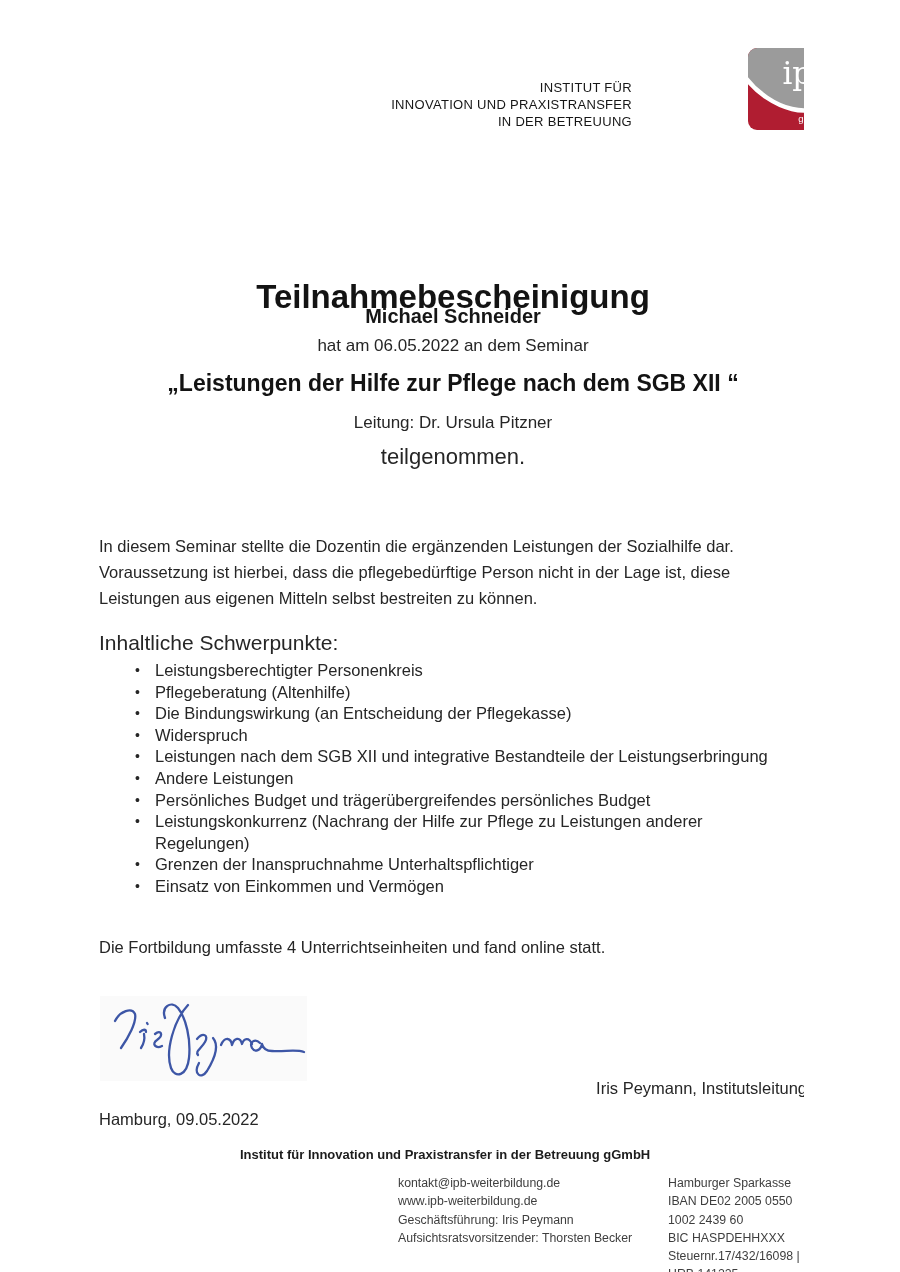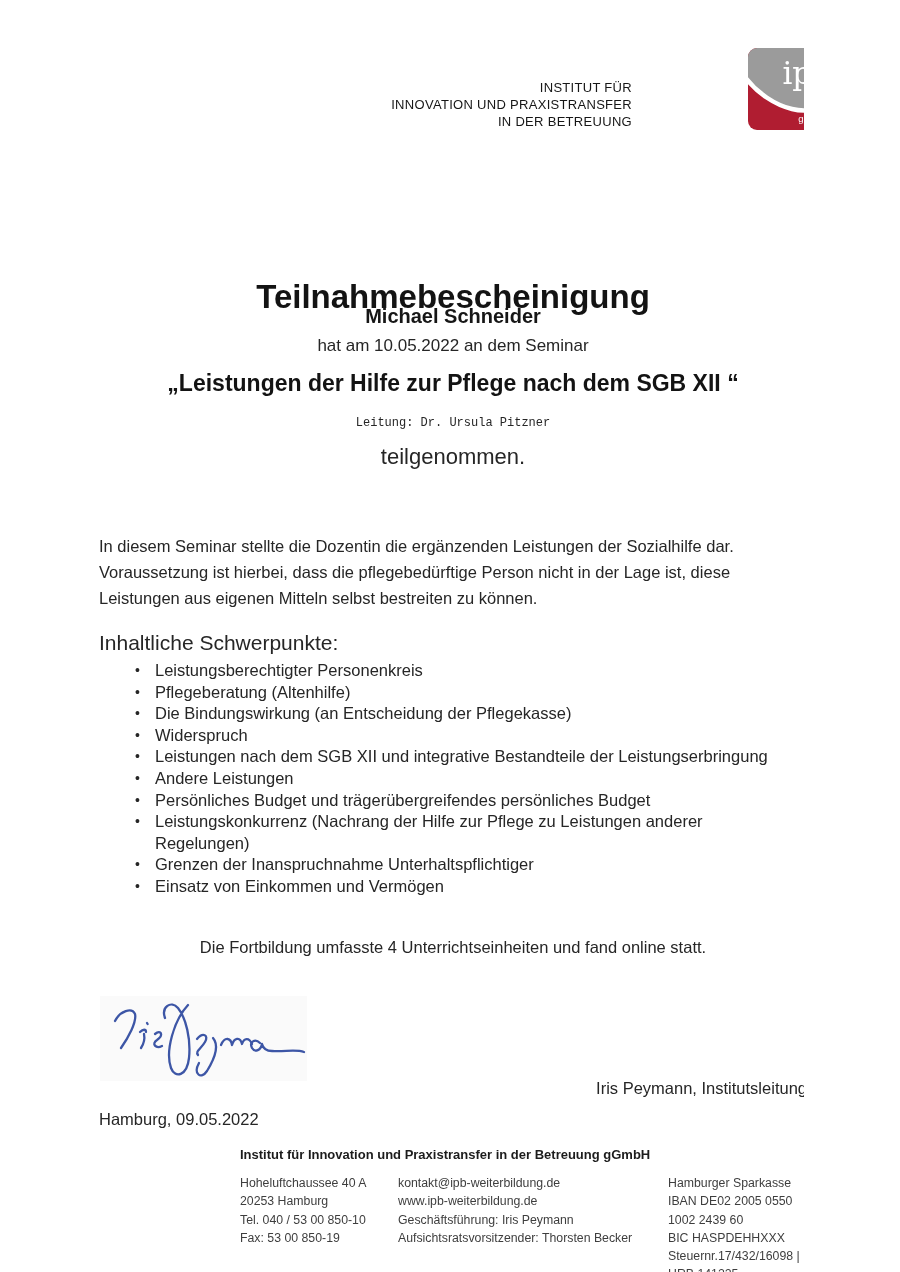--- a/index.html
+++ b/index.html
@@ -19,36 +19,36 @@
     color:#161616;
   }
   .logo{position:absolute;left:748px;top:48px;}
   
   .content{position:absolute;left:99px;top:0;width:708px;}
   .content > *{position:absolute;left:0;width:100%;margin:0;}
   .cert-title{top:230px;text-align:center;font-size:33px;line-height:41px;font-weight:bold;color:#131313;margin-top:46px;}
   .participant{top:303px;text-align:center;font-size:20px;line-height:26px;font-weight:bold;color:#161616;}
   .date-line{top:334px;text-align:center;font-size:17px;line-height:24px;}
   .seminar-title{top:368px;text-align:center;font-size:23px;line-height:31px;font-weight:bold;color:#131313;}
-  .leader-line{top:412px;text-align:center;font-size:12px;line-height:22px;font-family:Liberation Mono, monospace;}
+  .leader-line{top:412px;text-align:center;font-size:17px;line-height:22px;}
   .participation-word{top:446px;text-align:center;font-size:22px;line-height:22px;}
   .intro{top:514px;font-size:16.5px;line-height:25.8px;white-space:pre-line;text-align:left;margin-top:20px;}
   .topics-heading{top:632px;font-size:21px;line-height:22px;text-align:left;}
   ul.topics{
     top:660px;left:34px;width:660px;
     list-style:none;padding:0;
     font-size:16.5px;line-height:21.6px;text-align:left;
   }
   ul.topics li{position:relative;padding-left:22px;white-space:pre-line;}
   ul.topics li::before{
     content:"\2022";
     position:absolute;left:2px;top:0;
     font-size:14px;line-height:21.6px;color:#262626;
   }
-  .summary-line{top:936px;font-size:16.5px;line-height:22px;text-align:center;}
+  .summary-line{top:936px;font-size:16.5px;line-height:22px;text-align:left;}
   .signer-name{top:1077px;font-size:16.5px;line-height:22px;text-align:right;}
   .place-date{top:1108px;font-size:16.5px;line-height:22px;text-align:left;}
   
   .signature-box{
     position:absolute;left:100px;top:996px;
     width:207px;height:85px;background:#fafafa;
   }
   
   .footer-company{
     position:absolute;left:240px;top:1146px;
@@ -83,21 +83,21 @@
       <rect width="91" height="82" fill="#b01d31"></rect>
       <path d="M-3,-3 H94 V49 C78,61 60,65 44,61 C27,57 9,45 -3,29 Z" stroke="#ffffff" stroke-width="4.5" fill="#9b9b9b"></path>
       <text x="84" y="36" text-anchor="end" font-family="DejaVu Serif, serif" font-size="31" fill="#ffffff">ipb</text>
       <text x="83" y="74" text-anchor="end" font-family="Liberation Sans, sans-serif" font-size="9.5" fill="#ffffff">gGmbH</text>
     </g>
   </svg>
 
   <div class="content">
     <h1 class="cert-title">Teilnahmebescheinigung</h1>
     <div class="participant">Michael Schneider</div>
-    <div class="date-line">hat am 10.05.2022 an dem Seminar</div>
+    <div class="date-line">hat am 06.05.2022 an dem Seminar</div>
     <div class="seminar-title">„Leistungen der Hilfe zur Pflege nach dem SGB XII “</div>
     <div class="leader-line">Leitung: Dr. Ursula Pitzner</div>
     <div class="participation-word">teilgenommen.</div>
     <p class="intro">In diesem Seminar stellte die Dozentin die ergänzenden Leistungen der Sozialhilfe dar.
 Voraussetzung ist hierbei, dass die pflegebedürftige Person nicht in der Lage ist, diese
 Leistungen aus eigenen Mitteln selbst bestreiten zu können.</p>
     <div class="topics-heading">Inhaltliche Schwerpunkte:</div>
     <ul class="topics">
       <li>Leistungsberechtigter Personenkreis</li>
       <li>Pflegeberatung (Altenhilfe)</li>
@@ -128,26 +128,20 @@
         <path d="M97,43 C103,36 109,39 105,46 C101,53 95,55 98,59"></path>
         <path d="M113,42 C119,49 115,62 107,75 C101,84 93,78 99,67"></path>
         <path d="M121,49 C125,40 131,42 132,49 C134,42 140,40 142,48 C144,42 149,41 152,48"></path>
         <path d="M160,47 C155,42 149,46 152,52 C155,57 161,54 162,48 C163,52 166,55 172,55 C184,56 196,53 204,56"></path>
       </g>
     </svg>
   </div>
 
   <div class="footer-company">Institut für Innovation und Praxistransfer in der Betreuung gGmbH</div>
 
-  <div class="footer-col footer-col-1">
-    <div>Hoheluftchaussee 40 A</div>
-    <div>20253 Hamburg</div>
-    <div>Tel. 040 / 53 00 850-10</div>
-    <div>Fax: 53 00 850-19</div>
-  </div>
   <div class="footer-col footer-col-2">
     <div>kontakt@ipb-weiterbildung.de</div>
     <div>www.ipb-weiterbildung.de</div>
     <div>Geschäftsführung: Iris Peymann</div>
     <div>Aufsichtsratsvorsitzender: Thorsten Becker</div>
   </div>
   <div class="footer-col footer-col-3">
     <div>Hamburger Sparkasse</div>
     <div>IBAN DE02 2005 0550 1002 2439 60</div>
     <div>BIC HASPDEHHXXX</div>

